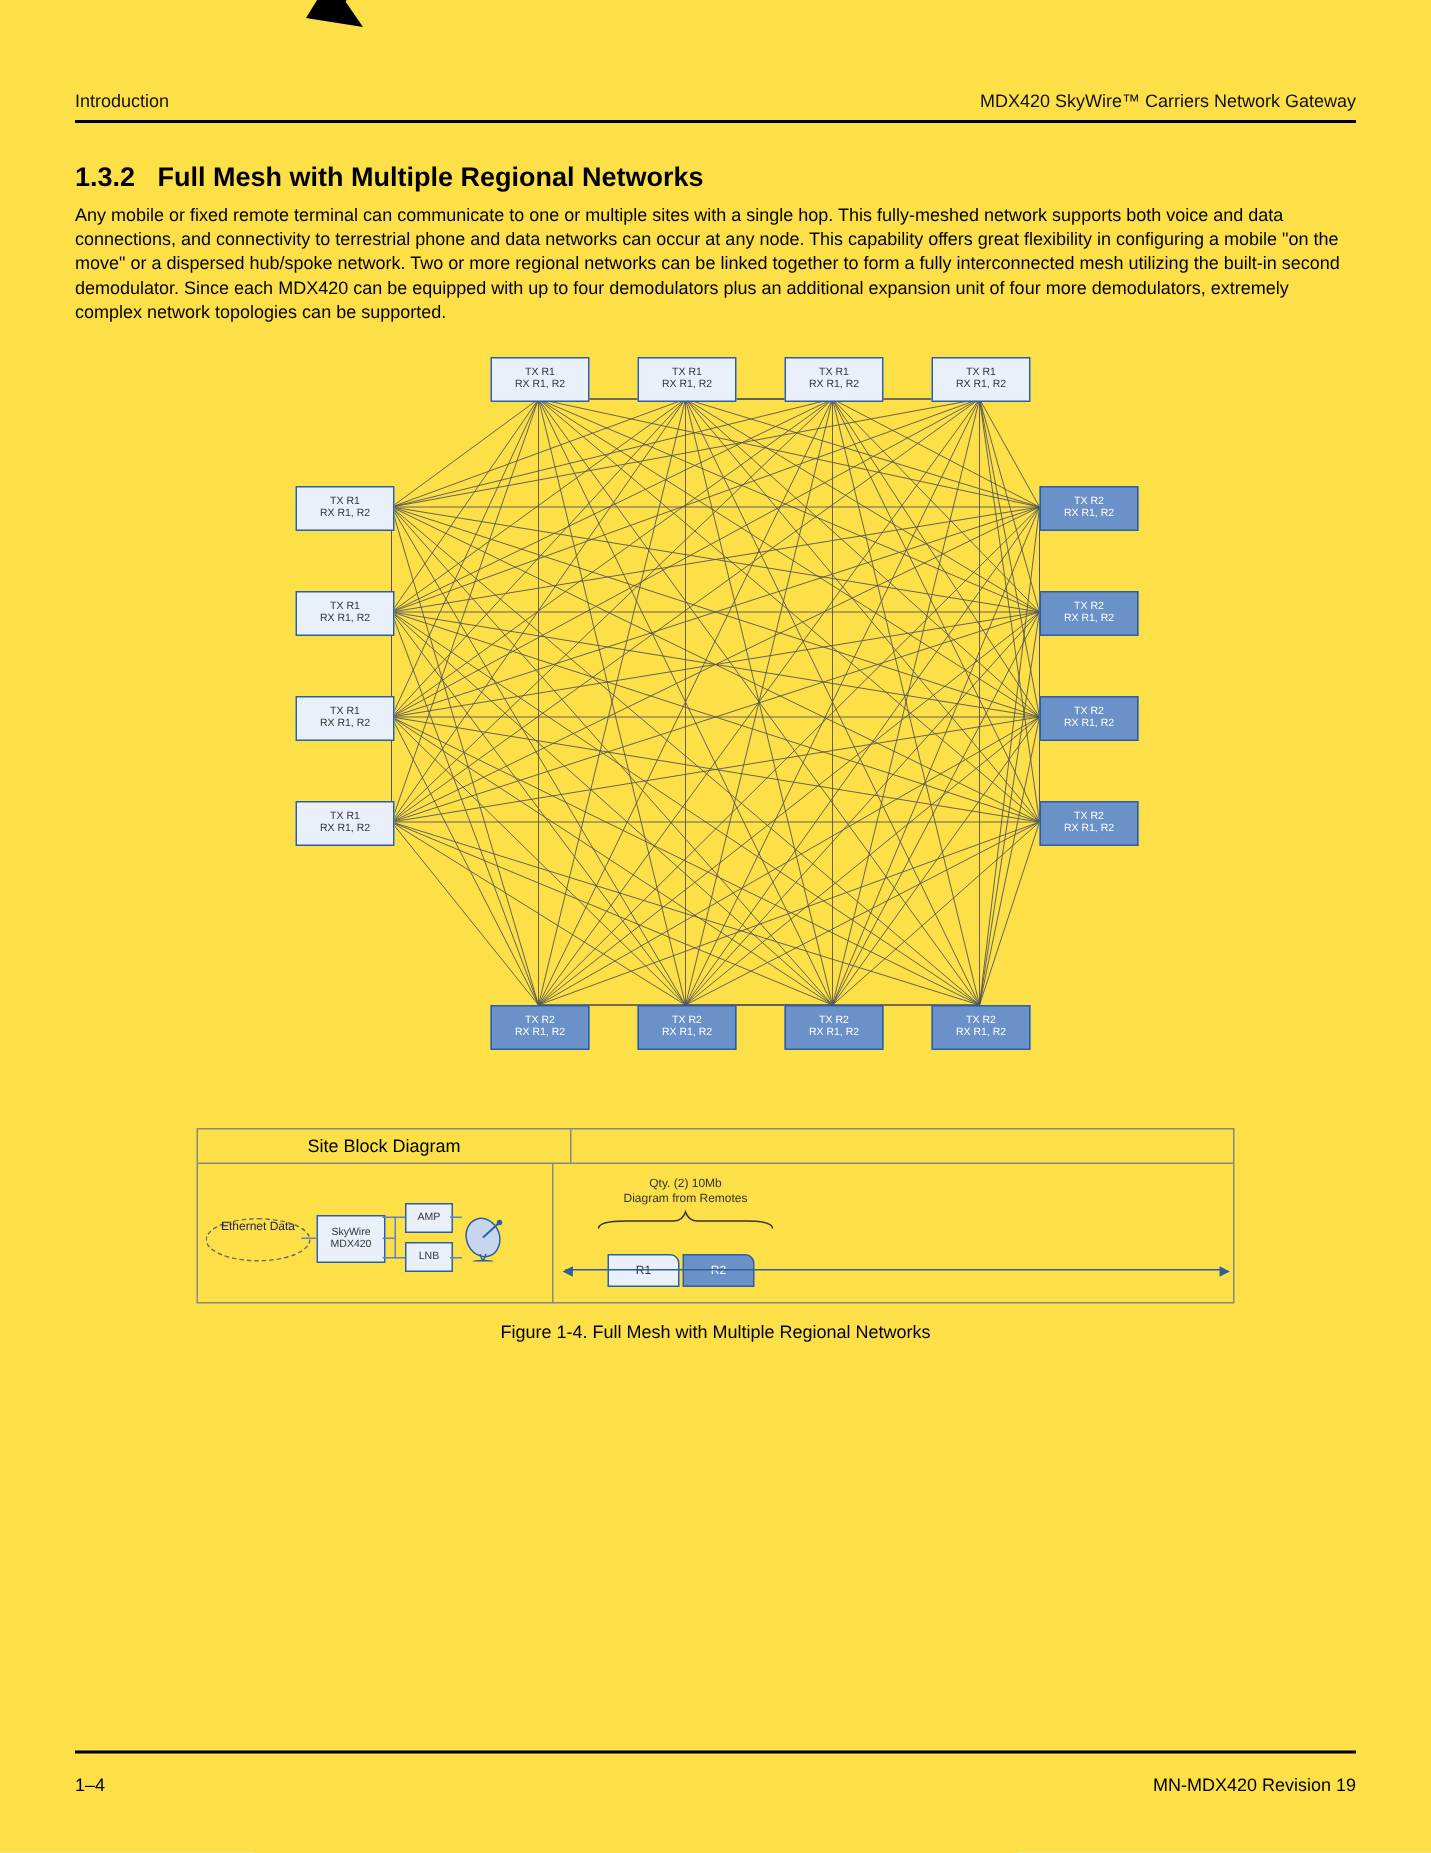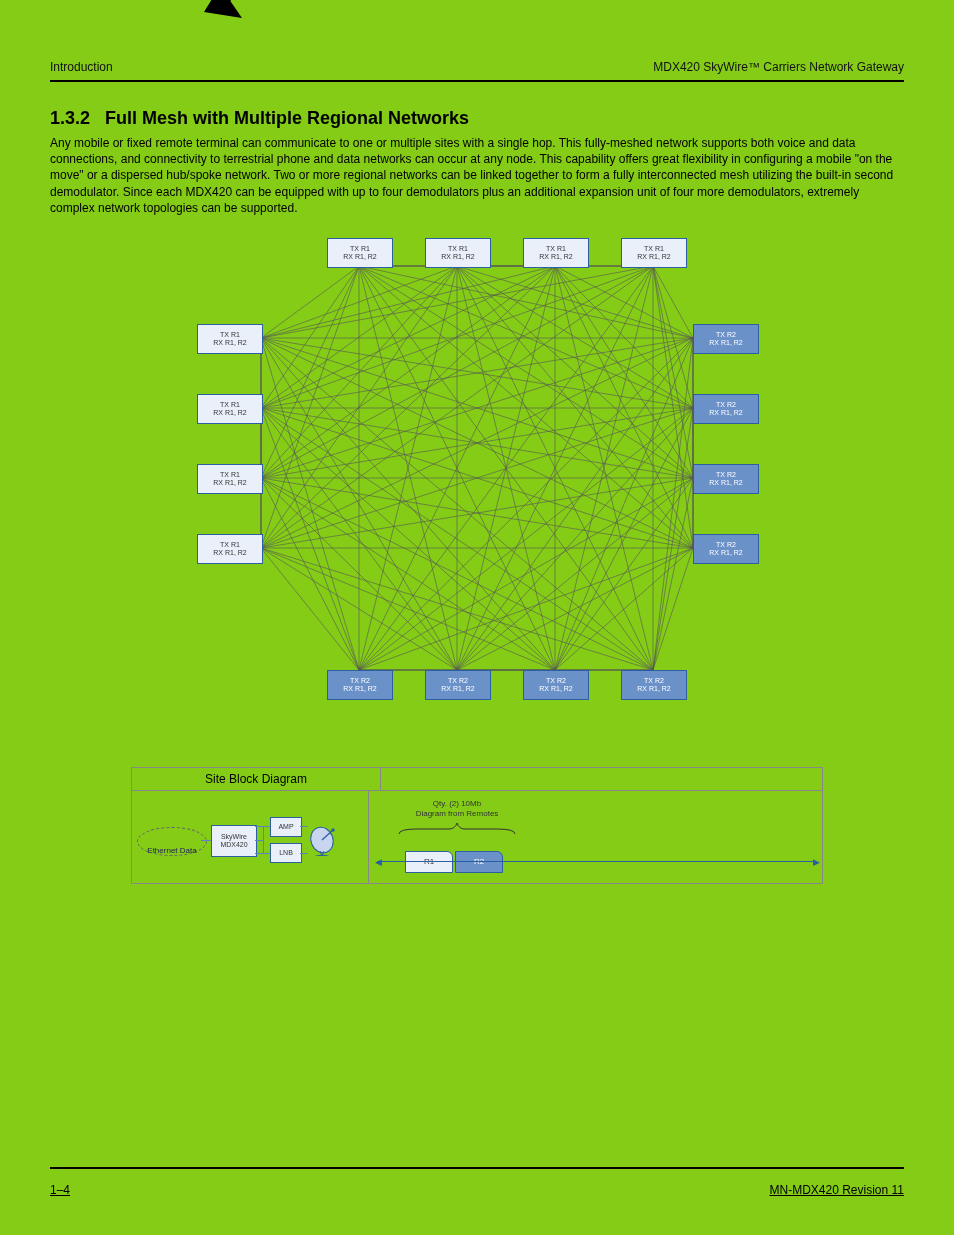--- a/index.html
+++ b/index.html
@@ -1,51 +1,51 @@
 <!DOCTYPE html>
 <html><head>
 <meta charset="utf-8">
 <style>
 body { margin:0; padding:0; background:#f5f5f5; font-family:Arial,sans-serif; display:flex; justify-content:center; }
-.page { width:954px; height:1235px; background:#84cc16; position:relative; box-sizing:border-box; padding:60px 50px 0 50px; }
+.page { width:954px; height:1235px; background:#fde047; position:relative; box-sizing:border-box; padding:60px 50px 0 50px; }
 .header-bar { display:flex; justify-content:space-between; font-size:12px; color:#111; padding:0 0 6px 0; }
 .hr-main { border:none; border-top:2px solid #000; margin:0 0 26px 0; }
 .section-title { font-size:18px; font-weight:bold; margin:0 0 6px 0; }
 .section-body { font-size:12px; line-height:1.35; margin:0; }
 .diagram-wrap { position:relative; width:560px; height:460px; margin:22px auto 0 auto; }
 .node-box { position:absolute; width:64px; height:28px; border:1px solid #2b5fa4; background:#e9f0fa; display:flex; flex-direction:column; justify-content:center; align-items:center; font-size:7px; line-height:8px; color:#333; text-align:center; }
 .node-box.dark { background:#6b91c9; color:#fff; }
 svg.net-lines { position:absolute; left:0; top:0; width:560px; height:460px; pointer-events:none; }
-.table-wrap { width:690px; margin:69px auto 0 auto; border:1px solid #888; font-size:12px; }
+.table-wrap { width:690px; margin:54px auto 0 auto; border:1px solid #888; font-size:12px; }
 .table-head { display:flex; border-bottom:1px solid #888; }
 .th { padding:4px 6px; text-align:center; }
 .th-left { width:236px; border-right:1px solid #888; }
 .th-right { flex:1; }
 .table-body { display:flex; height:92px; }
 .td-left { width:236px; border-right:1px solid #888; position:relative; }
 .td-right { flex:1; position:relative; }
 .arrow { position:absolute; left:150px; top:-58px; width:110px; height:80px; pointer-events:none; }
-.ethernet-cloud { position:absolute; left:5px; top:36px; width:64px; height:27px; border:1px dashed #666; border-radius:50%/50%; display:flex; align-items:flex-end; justify-content:center; font-size:8px; color:#225; padding:0 2px; text-align:center; line-height:9px; }
+.ethernet-cloud { position:absolute; left:5px; top:36px; width:64px; height:27px; border:1px dashed #666; border-radius:50%/50%; display:flex; align-items:flex-start; justify-content:center; font-size:8px; color:#225; padding:0 2px; text-align:center; line-height:9px; }
 .box { position:absolute; border:1px solid #2b5fa4; background:#e9f0fa; font-size:7px; display:flex; align-items:center; justify-content:center; text-align:center; line-height:8px; color:#333; }
 .skywire { left:79px; top:34px; width:44px; height:30px; }
 .amp { left:138px; top:26px; width:30px; height:18px; }
 .lnb { left:138px; top:52px; width:30px; height:18px; }
 .dish { position:absolute; left:176px; top:33px; width:32px; height:32px; }
 .line-h { position:absolute; height:1px; background:#5a82c4; }
 .line-v { position:absolute; width:1px; background:#5a82c4; }
 .bw-label { position:absolute; left:28px; top:8px; width:120px; text-align:center; font-size:8px; color:#333; line-height:10px; }
 .brace { position:absolute; left:28px; top:30px; width:120px; height:14px; }
 .bw-box { position:absolute; top:60px; height:20px; border:1px solid #2b5fa4; font-size:8px; display:flex; align-items:center; justify-content:center; }
 .bw-r1 { left:36px; width:46px; background:#e9f0fa; color:#333; border-top-right-radius:6px; }
 .bw-r2 { left:86px; width:46px; background:#6b91c9; color:#fff; border-top-right-radius:6px; }
 .spectrum-line { position:absolute; left:8px; right:8px; top:70px; height:1px; background:#2b5fa4; }
 .spectrum-arrow { position:absolute; top:66px; font-size:9px; color:#2b5fa4; }
 .sa-left { left:6px; } .sa-right { right:2px; }
 .footer-hr { border:none; border-top:2px solid #000; position:absolute; left:50px; right:50px; bottom:58px; }
-.footer { position:absolute; left:50px; right:50px; bottom:38px; display:flex; justify-content:space-between; font-size:12px;text-decoration:underline; }
+.footer { position:absolute; left:50px; right:50px; bottom:38px; display:flex; justify-content:space-between; font-size:12px; }
 </style>
 </head>
 <body>
 
 <div class="page">
   <div class="header-bar">
     <span>Introduction</span>
     <span>MDX420 SkyWire™ Carriers Network Gateway</span>
   </div>
   <hr class="hr-main">
@@ -283,19 +283,20 @@
           </svg>
         <div class="bw-box bw-r1">R1</div>
         <div class="bw-box bw-r2">R2</div>
         <div class="spectrum-line"></div>
         <span class="spectrum-arrow sa-left">◀</span>
         <span class="spectrum-arrow sa-right">▶</span>
       </div>
     </div>
   </div>
 
+  <p style="text-align:center;font-size:12px;margin-top:12px;">Figure 1-4. Full Mesh with Multiple Regional Networks</p>
 
   <hr class="footer-hr">
   <div class="footer">
     <span>1–4</span>
-    <span>MN-MDX420  Revision 11</span>
+    <span>MN-MDX420  Revision 19</span>
   </div>
 </div>
 
 </body></html>

